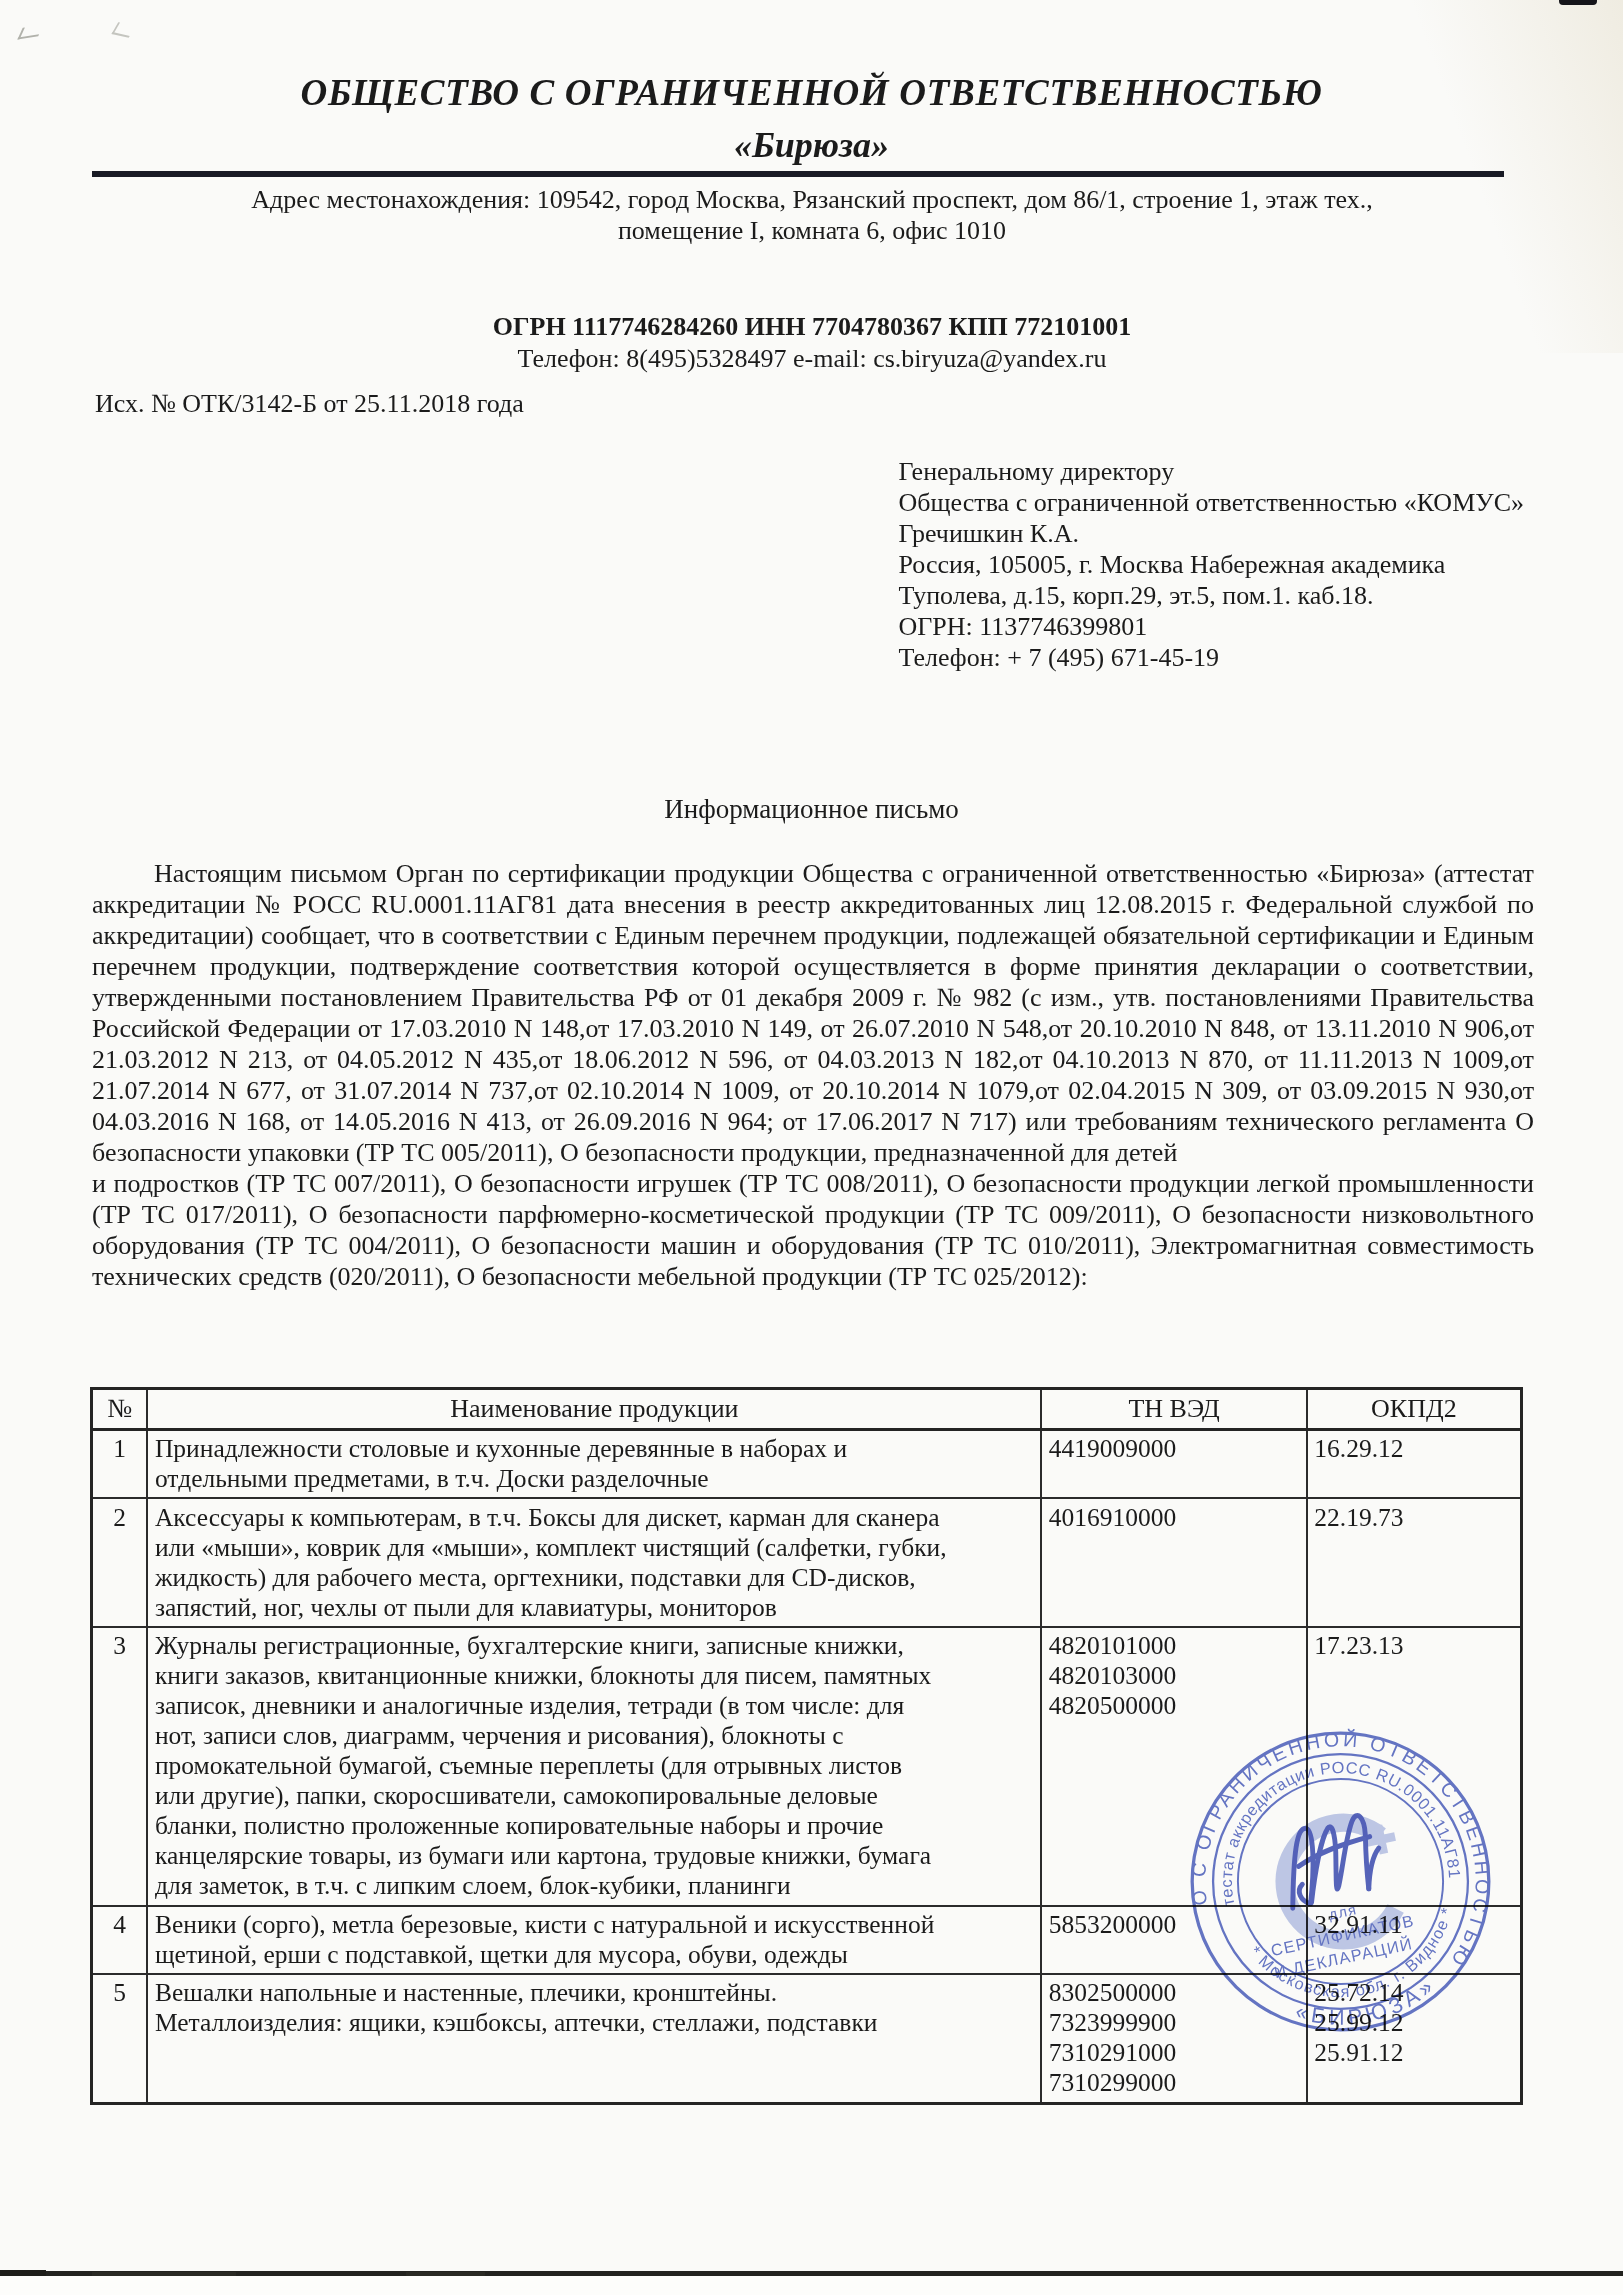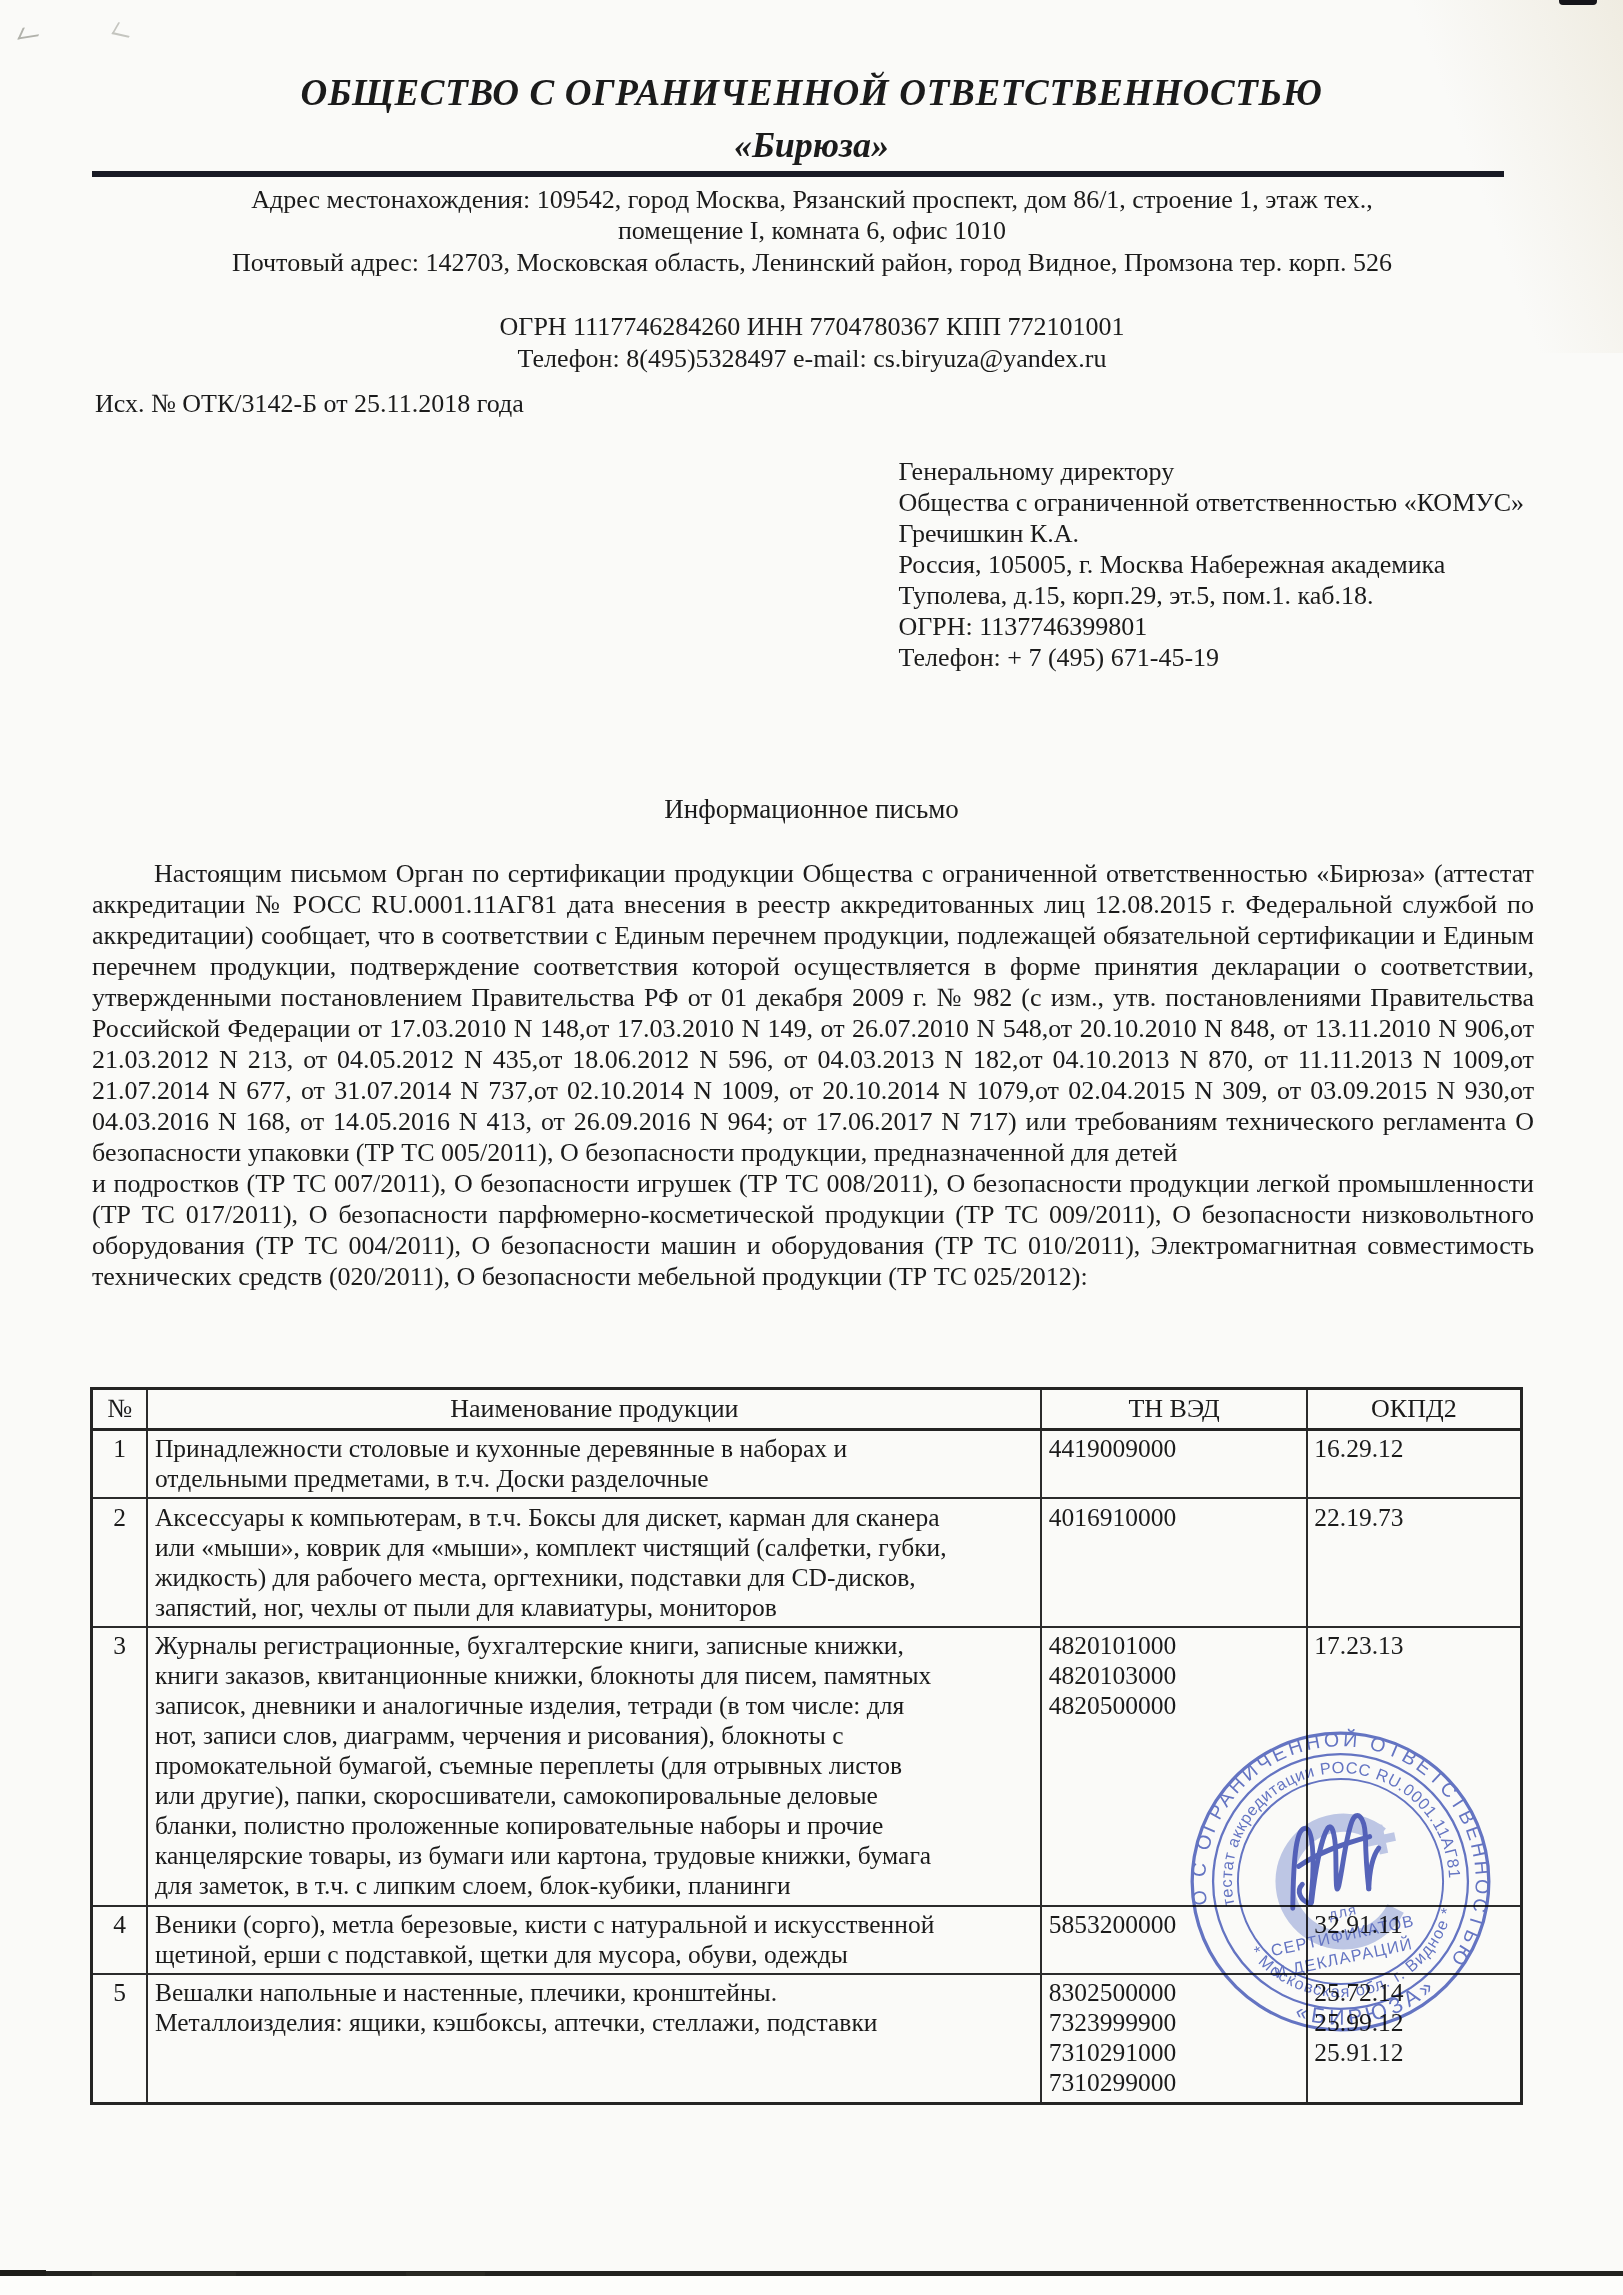--- a/index.html
+++ b/index.html
@@ -6,21 +6,21 @@
   .page{position:relative;width:1623px;height:2295px;background:#fafaf8;
         font-family:"Liberation Serif",serif;color:#1b1b1b;overflow:hidden;}
   .center{text-align:center;}
   .pre{white-space:pre-line;}
   .abs{position:absolute;}
   .title1{top:71px;left:0;width:100%;font-size:37px;font-weight:bold;font-style:italic;letter-spacing:0.7px;}
   .title2{top:124px;left:0;width:100%;font-size:36px;font-weight:bold;font-style:italic;}
   .rule{top:171px;left:92px;width:1412px;height:5.9px;background:#191b25;}
   .addr{top:184px;left:92px;width:1440px;font-size:26px;line-height:31px;}
   .postal{top:247px;left:92px;width:1440px;font-size:26px;line-height:31px;}
-  .reg{top:312px;left:92px;width:1440px;font-size:26px;}
+  .reg{top:312px;left:92px;width:1440px;font-size:26px;font-weight:bold;}
   .contact{top:344px;left:92px;width:1440px;font-size:26px;}
   .ref{top:389px;left:95px;font-size:26px;}
   .recipient{top:456px;right:99px;font-size:26px;line-height:31px;}
   .subject{top:794px;left:0;width:100%;font-size:27px;}
   .bodytext{top:858px;left:92px;width:1442px;font-size:26px;line-height:31px;text-align:justify;}
   .bodytext p{margin:0;}
   .bodytext .p1{text-indent:62px;}
   table.products{top:1387px;left:90px;width:1433px;border-collapse:collapse;
         font-size:25.5px;line-height:30px;position:absolute;}
   table.products th,table.products td{border:2px solid #2b2b2b;vertical-align:top;padding:3.3px 6.5px;}
@@ -54,21 +54,20 @@
   <div class="abs pen-mark m2"></div>
   <div class="abs corner-tint"></div>
   <div class="abs top-sliver"></div>
 
   <div class="abs title1 center">ОБЩЕСТВО С ОГРАНИЧЕННОЙ ОТВЕТСТВЕННОСТЬЮ</div>
   <div class="abs title2 center">«Бирюза»</div>
   <div class="abs rule"></div>
 
   <div class="abs addr center pre">Адрес местонахождения: 109542, город Москва, Рязанский проспект, дом 86/1, строение 1, этаж тех.,
 помещение I, комната 6, офис 1010</div>
-  <div class="abs postal center">Почтовый адрес: 142703, Московская область, Ленинский район, город Видное, Промзона тер. корп. 526</div>
   <div class="abs reg center">ОГРН 1117746284260 ИНН 7704780367 КПП 772101001</div>
   <div class="abs contact center">Телефон: 8(495)5328497 e-mail: cs.biryuza@yandex.ru</div>
 
   <div class="abs ref">Исх. № ОТК/3142-Б от 25.11.2018 года</div>
 
   <div class="abs recipient pre">Генеральному директору
 Общества с ограниченной ответственностью «КОМУС»
 Гречишкин К.А.
 Россия, 105005, г. Москва Набережная академика
 Туполева, д.15, корп.29, эт.5, пом.1. каб.18.

